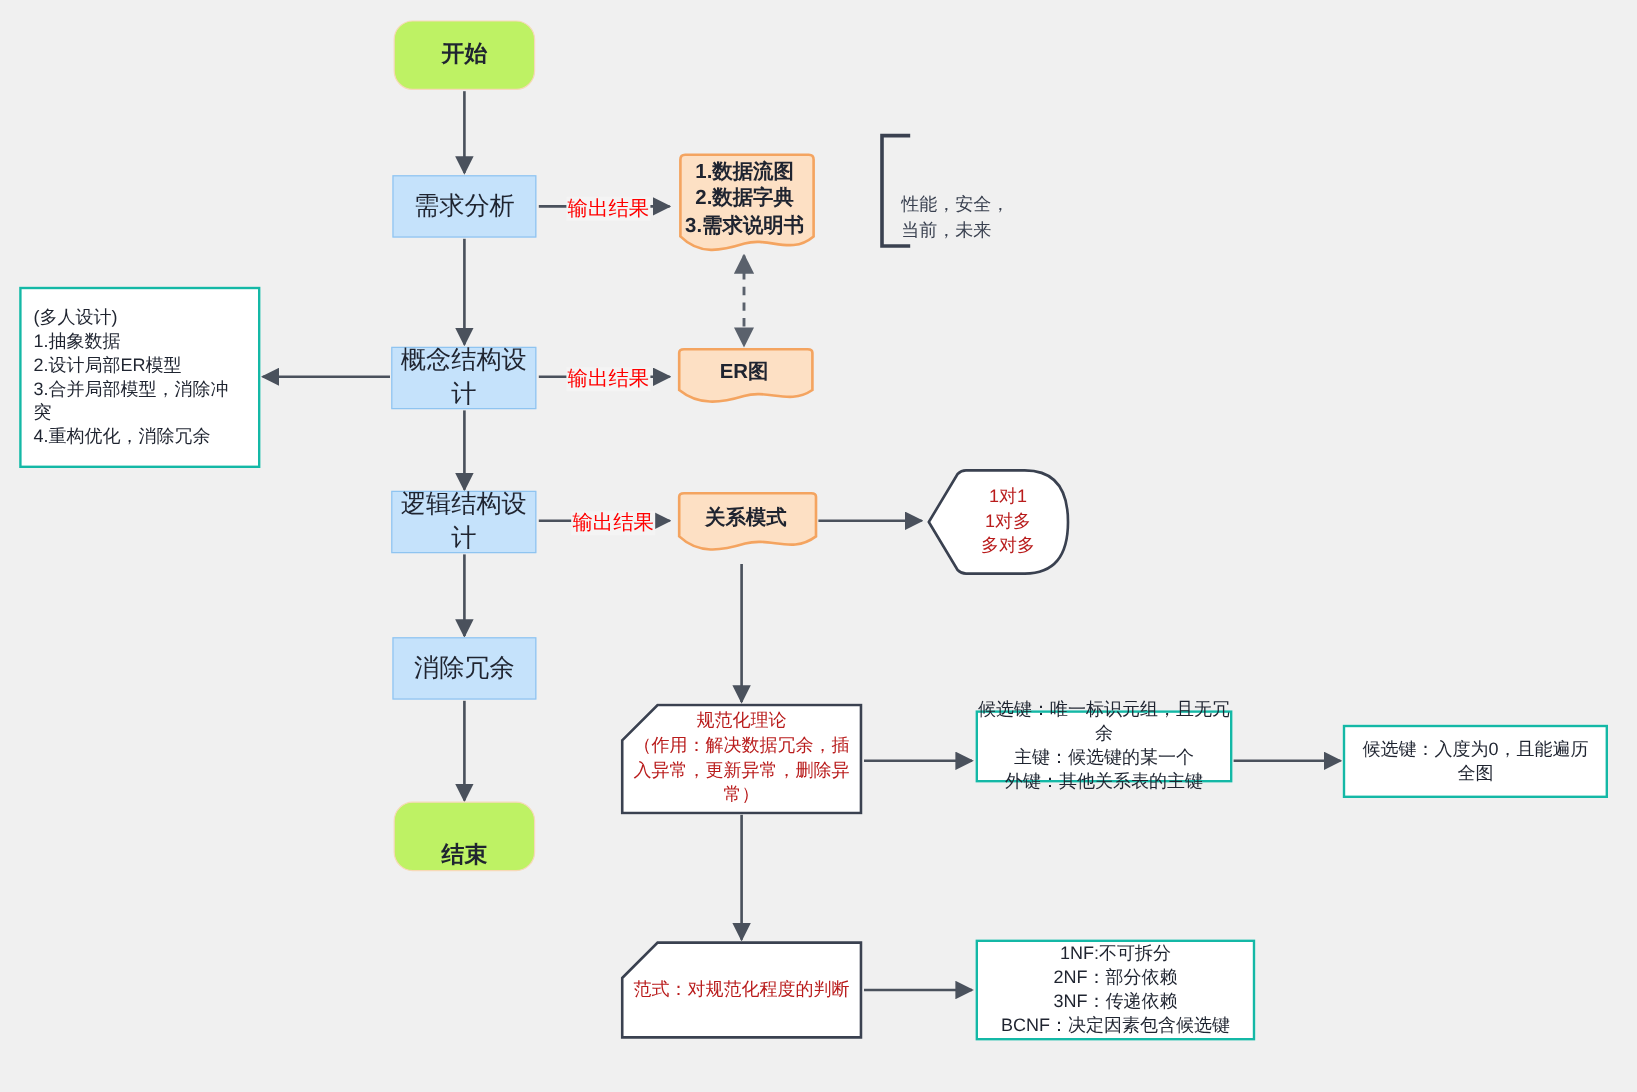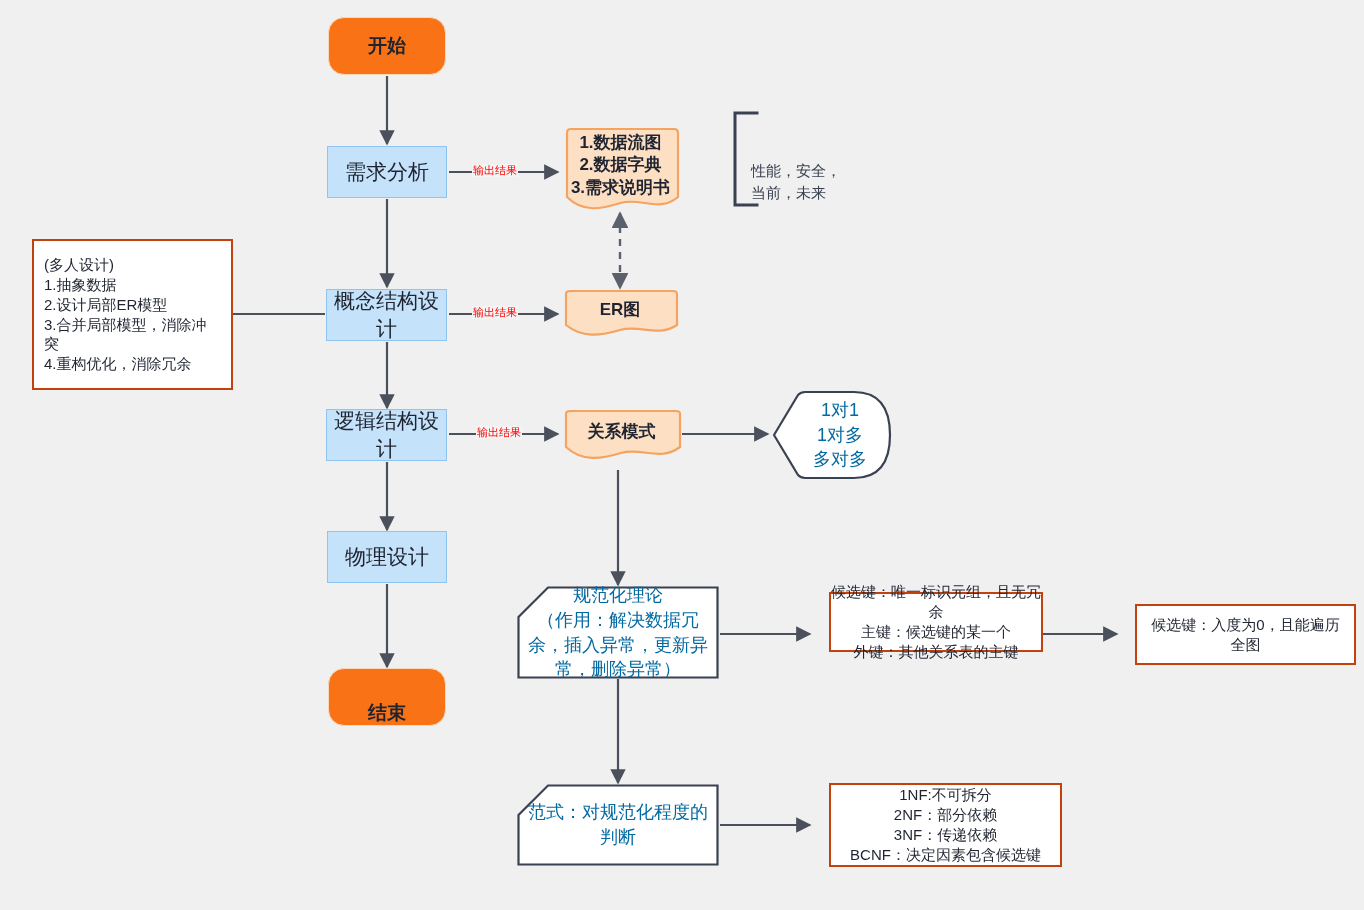--- a/index.html
+++ b/index.html
@@ -31,38 +31,37 @@
     align-items: center;
     justify-content: center;
     text-align: center;
     color: #1f2430;
     line-height: 1.32;
   }
   .node .txt { white-space: pre-line; }
 
   
   .n-term {
-    background: #f97316;
+    background: #bef264;
     border: 1.5px solid #f6d9b8;
     border-radius: 16px;
     font-size: 19px;
     font-weight: bold;
   }
   
   .n-proc {
     background: #c5e2fb;
     border: 1.5px solid #8fc4f0;
     font-size: 21px;
   }
   
   .n-rect {
     background: #ffffff;
-    border: 2px solid #c2410c;
+    border: 2px solid #14b8a6;
     font-size: 15px;
-    margin-left: 16px;
   }
   
   .n-doc {
     background: transparent;
     border: none;
     font-size: 17px;
   }
   .n-doc .doc-svg { position: absolute; left: 0; top: 0; }
   .n-doc .txt { position: relative; z-index: 2; }
   .n-doc.bold .txt { font-weight: bold; }
@@ -73,30 +72,30 @@
   .shp .txt {
     position: relative;
     z-index: 2;
     width: 100%;
     height: 100%;
     display: flex;
     align-items: center;
     justify-content: center;
     text-align: center;
     white-space: pre-line;
-    font-size: 18px;
-    color: #0369a1;
+    font-size: 15px;
+    color: #b91c1c;
     line-height: 1.38;
     box-sizing: border-box;
   }
 
   .edge-label {
     position: absolute;
     color: #ff0000;
-    font-size: 11px;
+    font-size: 17px;
     background: #f4f4f4;
     padding: 0 1px;
     white-space: nowrap;
     line-height: 1.2;
   }
   .annot {
     position: absolute;
     color: #3a4150;
     font-size: 15px;
     white-space: pre-line;
@@ -207,21 +206,21 @@
     <svg width="120" height="90" viewBox="0 0 120 90">
       <path d="M 2 45 L 26 5 Q 29 2 33 2 L 82 2
                Q 118 2 118 45 Q 118 88 82 88 L 33 88 Q 29 88 26 85 Z" fill="#ffffff" stroke="#3a4150" stroke-width="2.2" stroke-linejoin="round"></path>
     </svg>
     <span class="txt" style="padding-left:16px;">1对1
 1对多
 多对多</span>
   </div>
 
   <div class="node n-proc" style="left:327px; top:531px; width:120px; height:52px;">
-    <span class="txt">物理设计</span>
+    <span class="txt">消除冗余</span>
   </div>
 
   <div class="node n-term" style="left:328px; top:668px; width:118px; height:58px;align-items:flex-end;">
     <span class="txt">结束</span>
   </div>
 
   <div class="node n-rect" style="left:16px; top:239px; width:201px; height:151px; justify-content:flex-start; padding:8px 10px;">
     <span class="txt" style="text-align:left; width:100%;">(多人设计)
 1.抽象数据
 2.设计局部ER模型

